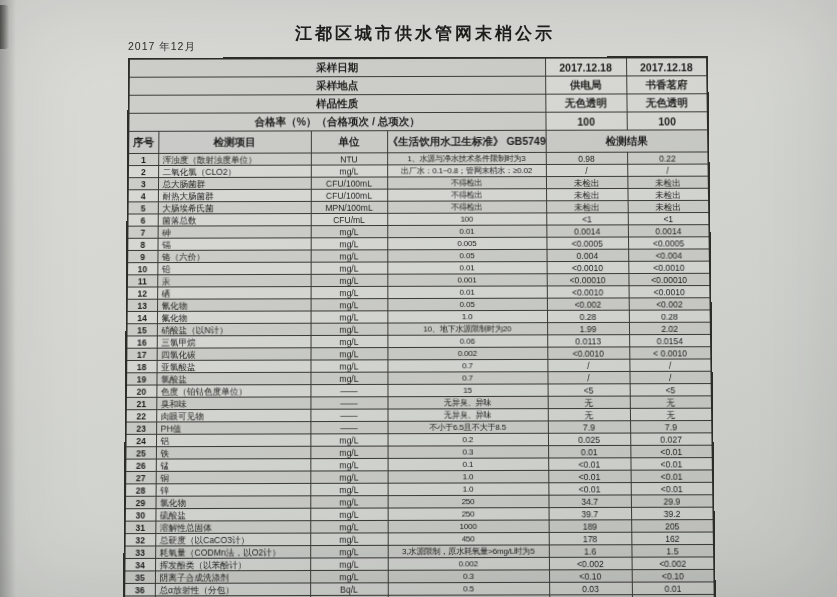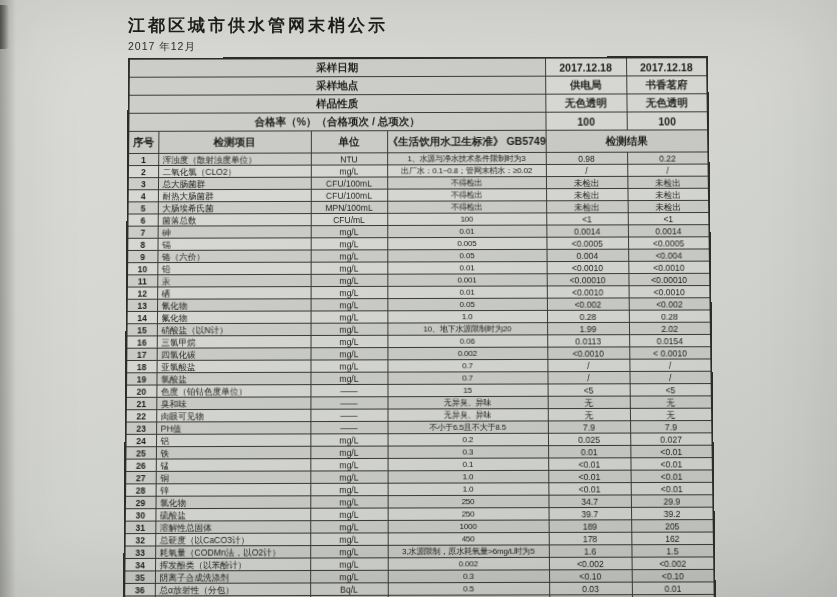--- a/index.html
+++ b/index.html
@@ -17,22 +17,22 @@
   .edge-shadow{
     position:absolute;left:0;top:0;bottom:0;width:16px;
     background:linear-gradient(90deg,rgba(40,40,38,0.30),rgba(40,40,38,0.0));
   }
   .corner-mark{
     position:absolute;left:0;top:5px;width:9px;height:44px;
     background:linear-gradient(90deg,#4d4d4a,rgba(77,77,74,0));
     border-radius:0 4px 4px 0;
   }
   .title{
-    position:absolute;left:128px;top:14px;width:578px;margin:0;
-    font-size:17px;font-weight:bold;color:#1d1d1a;
+    position:absolute;left:128px;top:14px;width:578px;margin:8px;
+    text-align:center;font-size:17px;font-weight:bold;color:#1d1d1a;
     letter-spacing:3px;
   }
   .subtitle{
     position:absolute;left:128px;top:40px;width:578px;
     font-size:10.5px;color:#2a2a27;letter-spacing:1px;
   }
   .table-wrap{
     position:absolute;left:128px;top:57px;width:578px;
     transform-origin:50% 0;
     transform:perspective(1300px) rotateX(3deg) rotate(-0.15deg);

